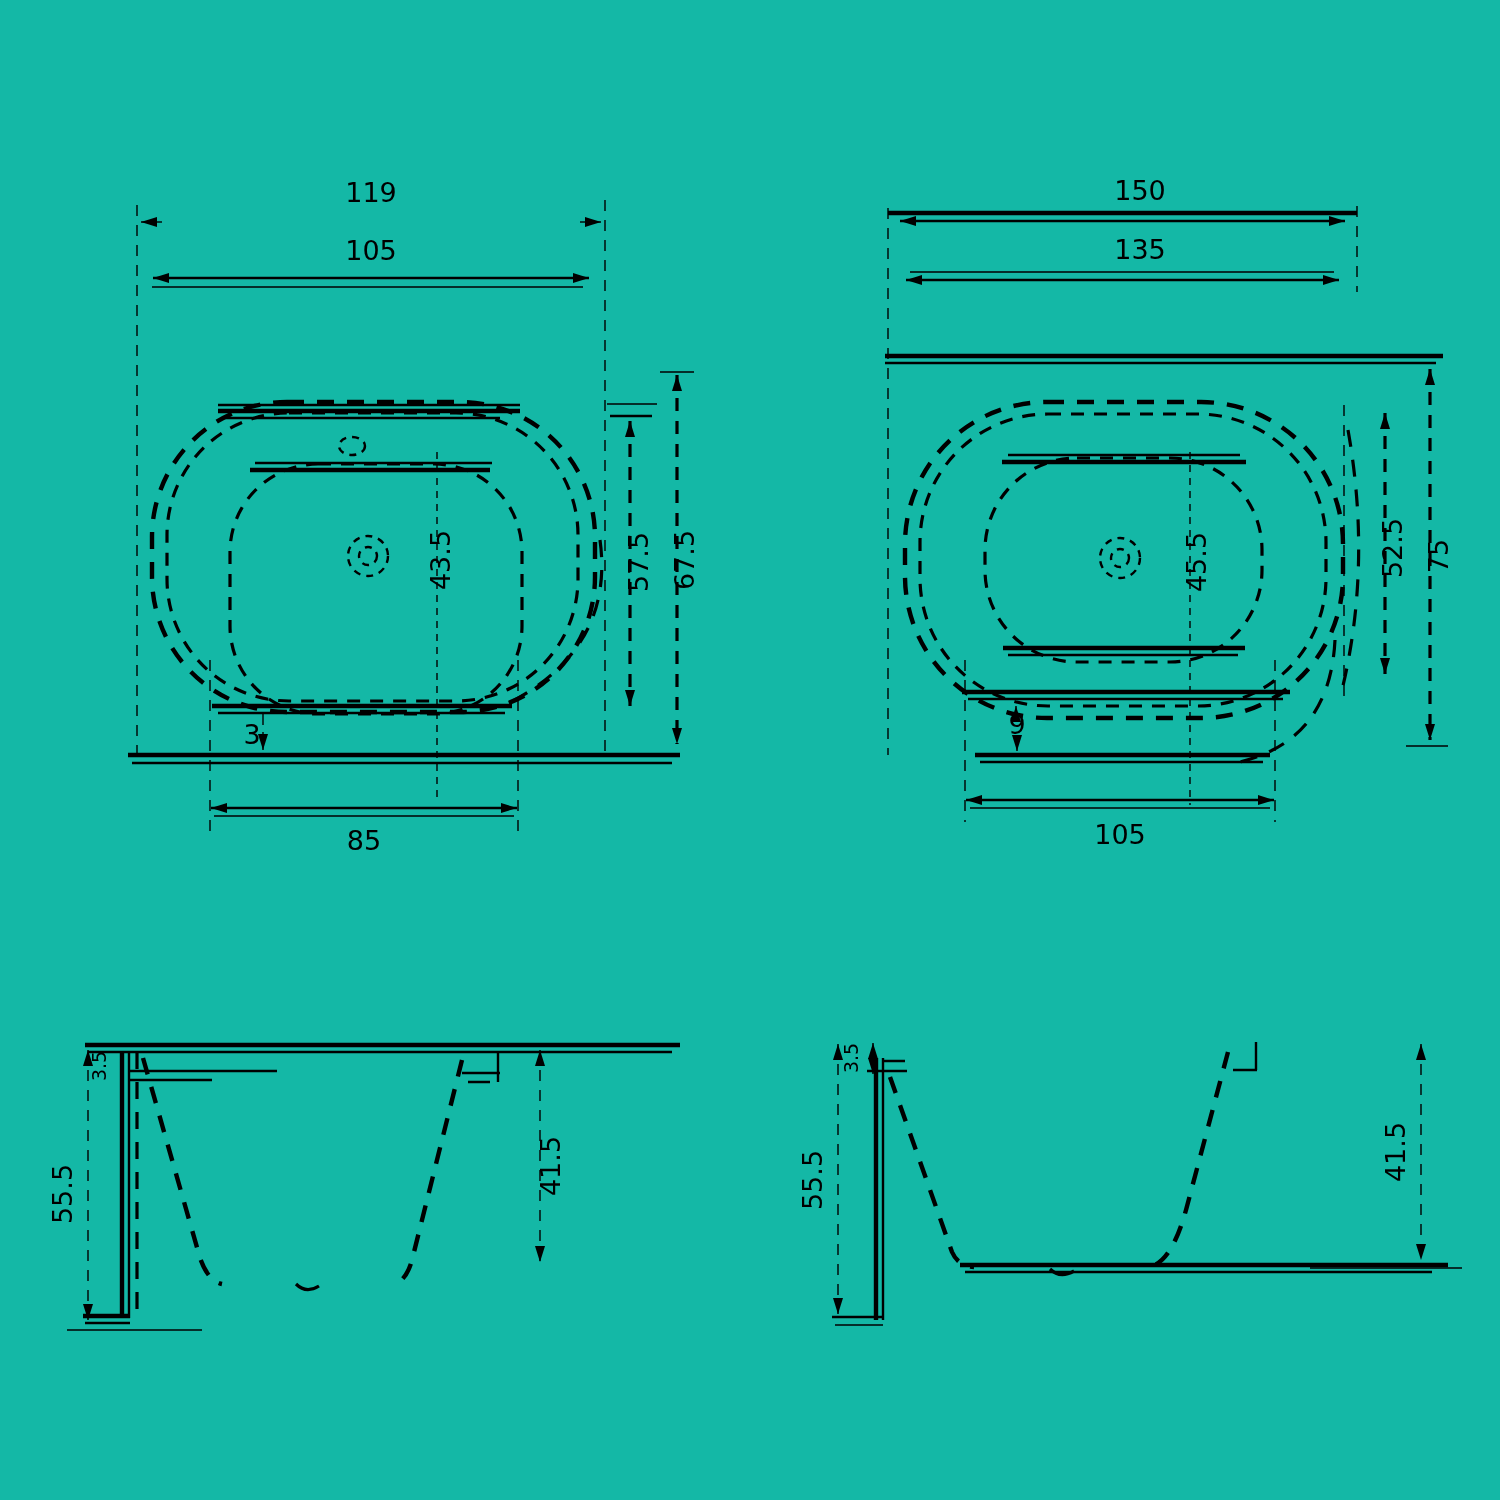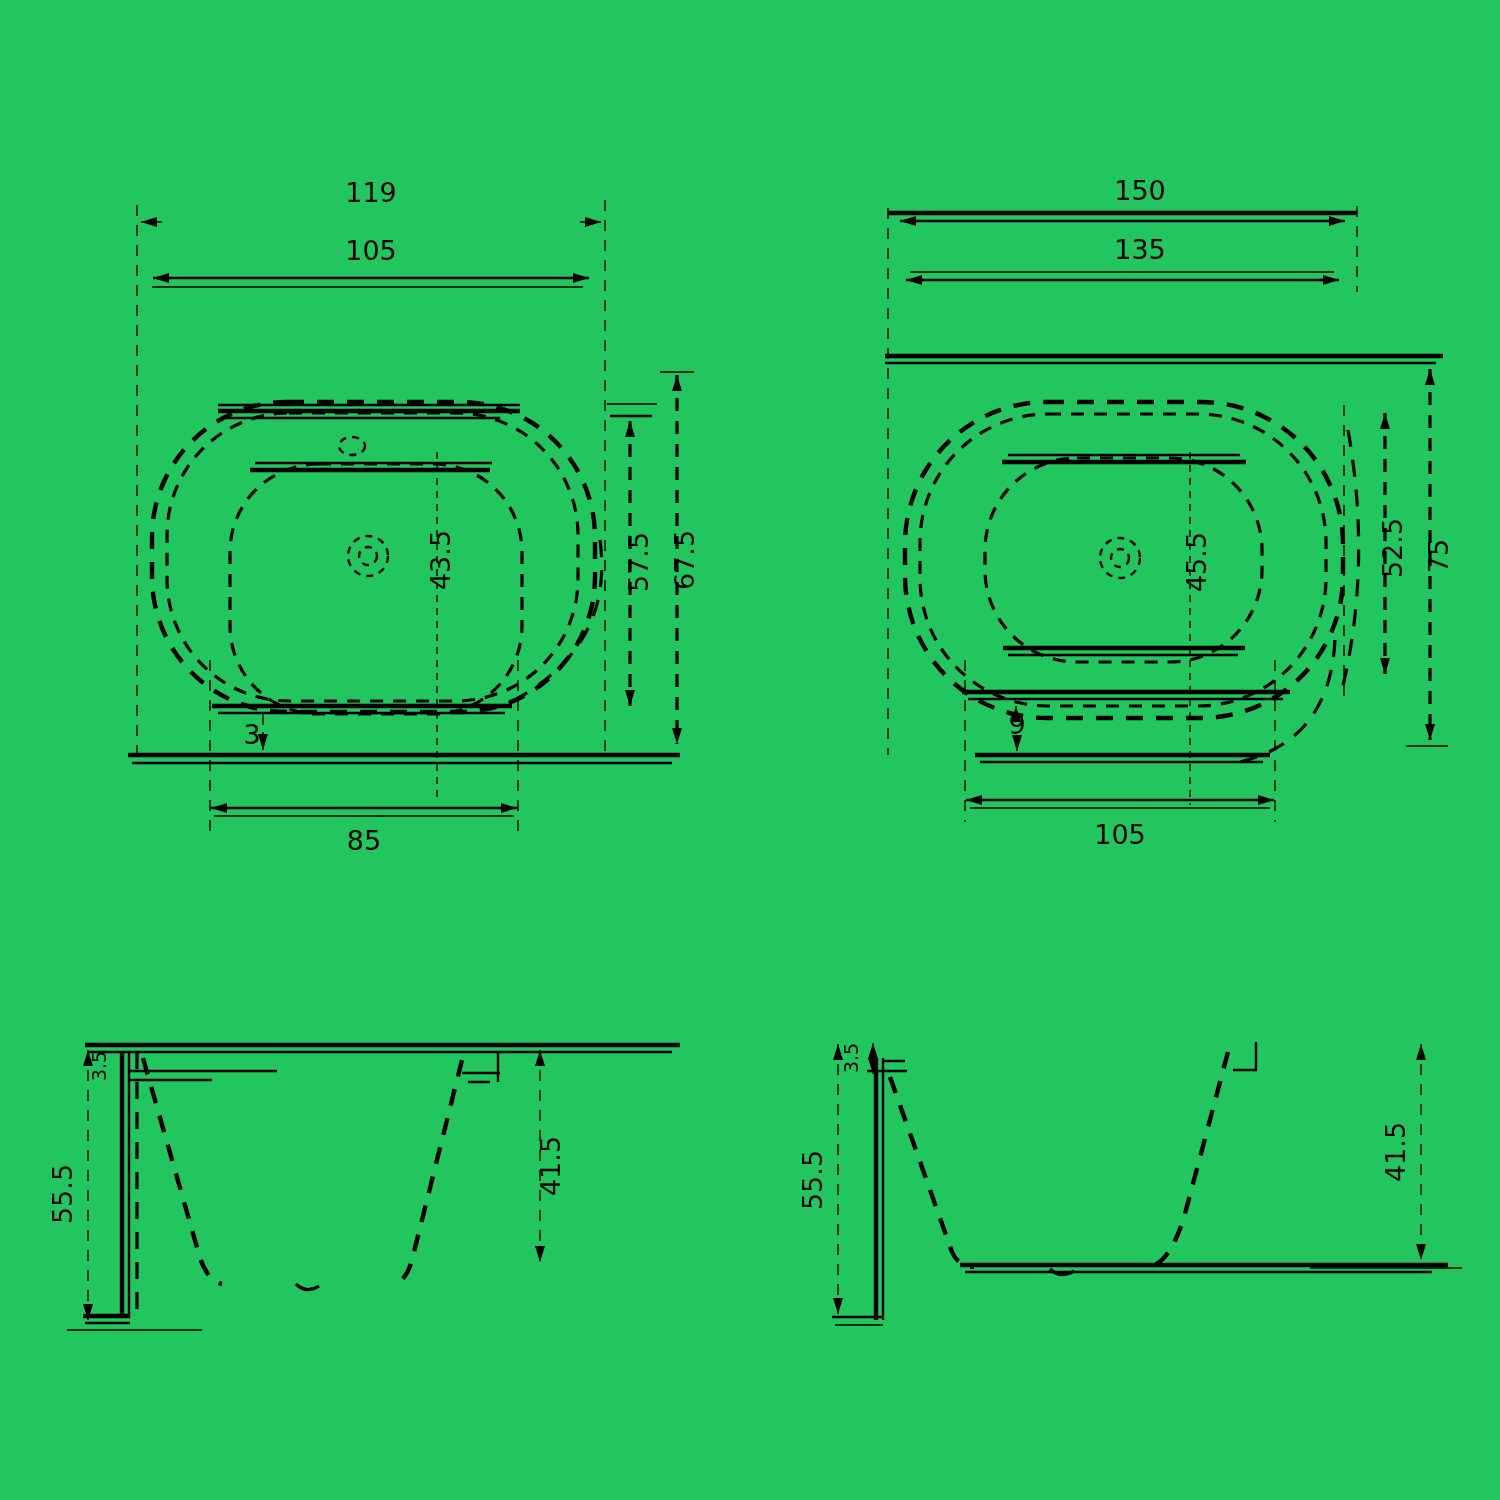--- a/index.html
+++ b/index.html
@@ -1,16 +1,16 @@
 <!DOCTYPE html>
 <html><head>
 <meta charset="utf-8">
 <style>
   html,body{margin:0;padding:0;background:#ffffff;}
-  .page{width:1500px;height:1500px;background:#22c55e;position:relative;overflow:hidden;}
+  .page{width:1500px;height:1500px;background:#14b8a6;position:relative;overflow:hidden;}
   svg{display:block;}
   
   .s1{stroke:#000;stroke-width:1.4;fill:none;}
   .s2{stroke:#000;stroke-width:2.4;fill:none;}
   .s3{stroke:#000;stroke-width:3.2;fill:none;}
   .s4{stroke:#000;stroke-width:4.4;fill:none;}
   
   .de{stroke-dasharray:11 9;}   
   .dh{stroke-dasharray:17 13;}  
   .dm{stroke-dasharray:13 10;}  

